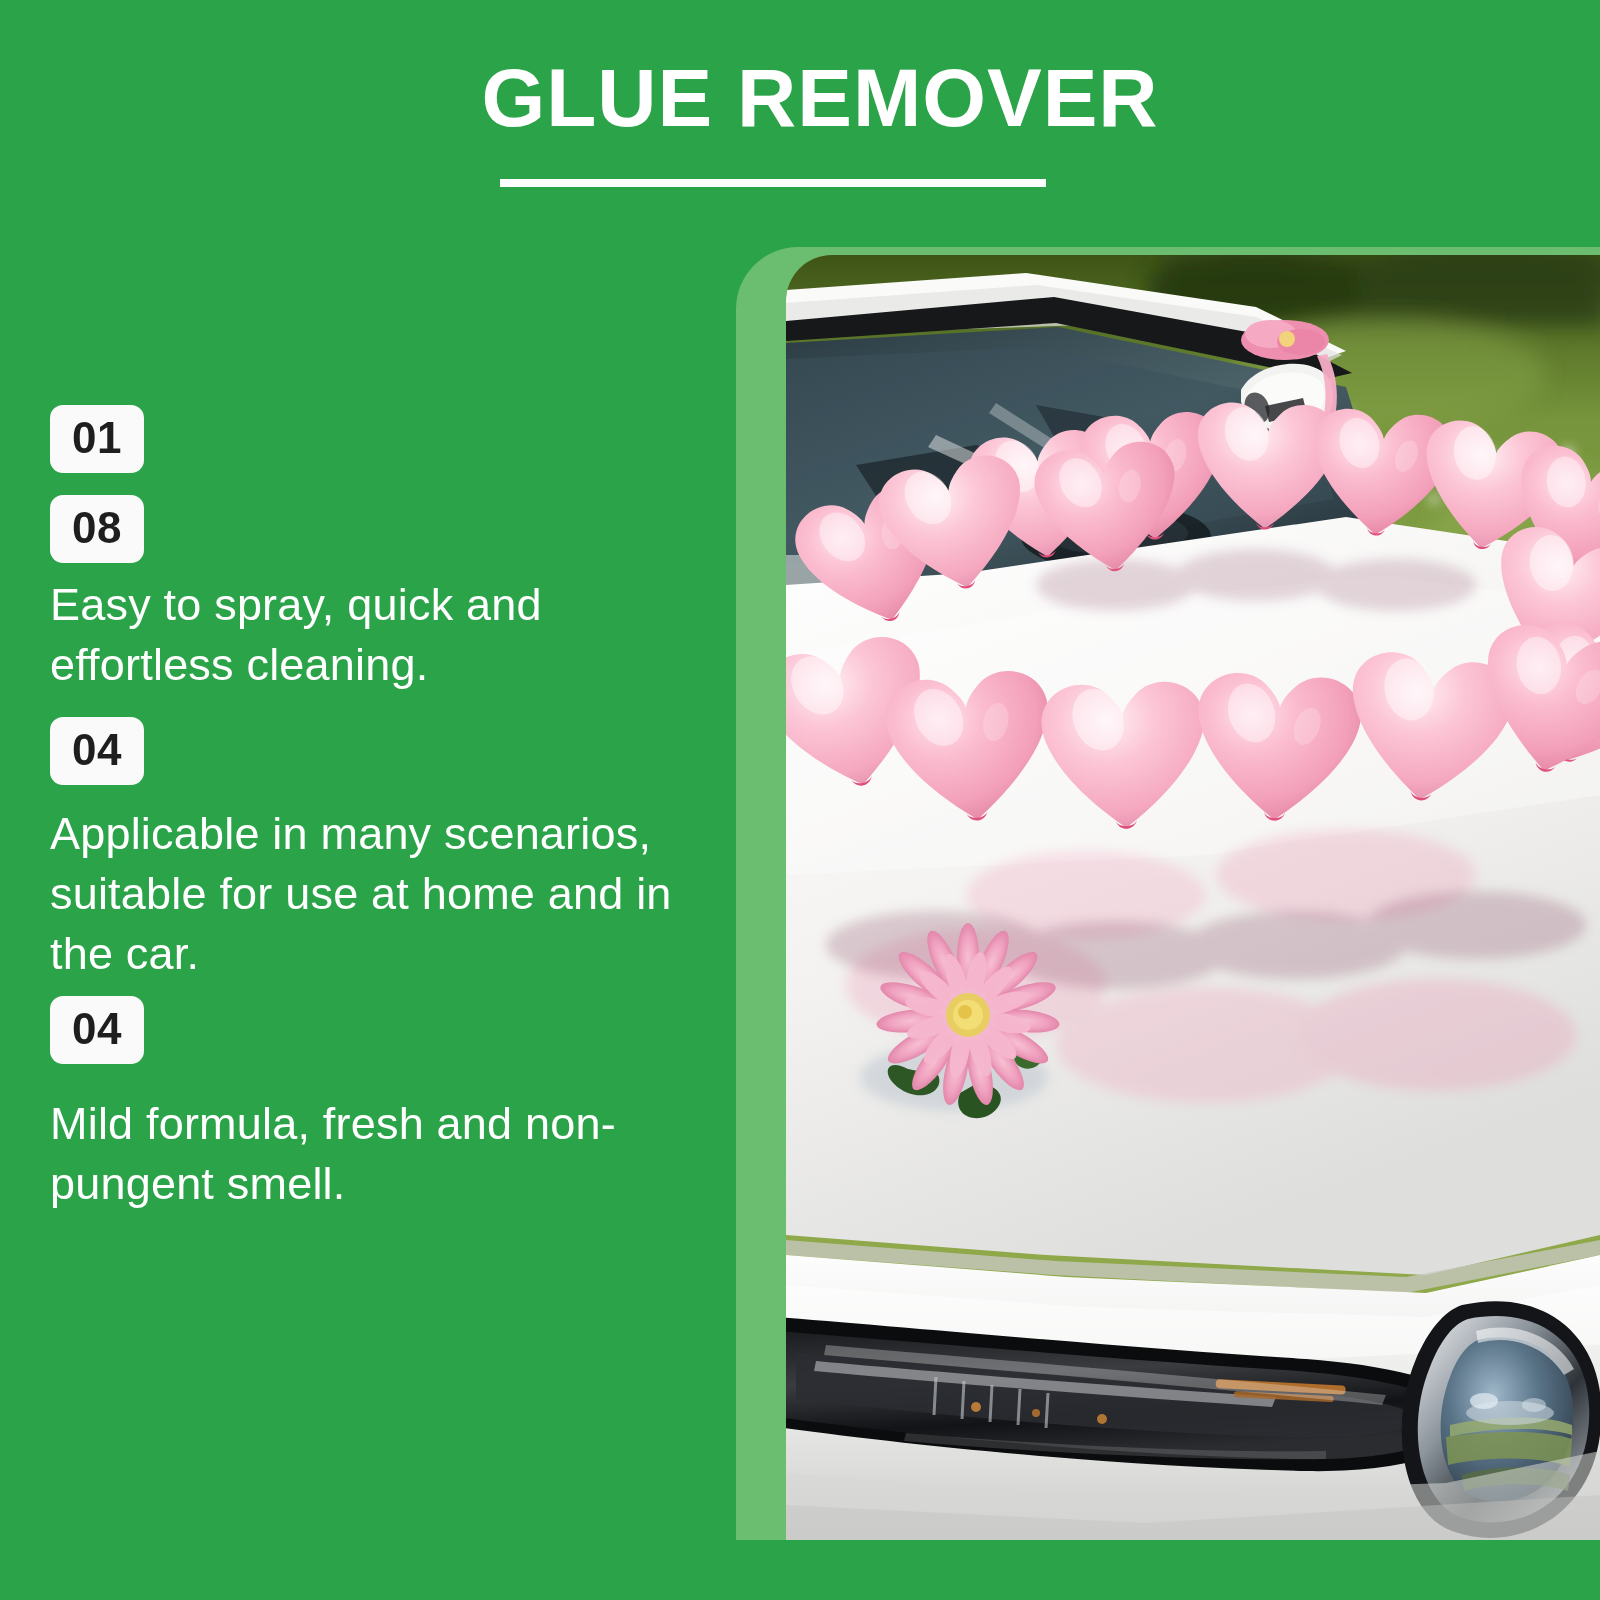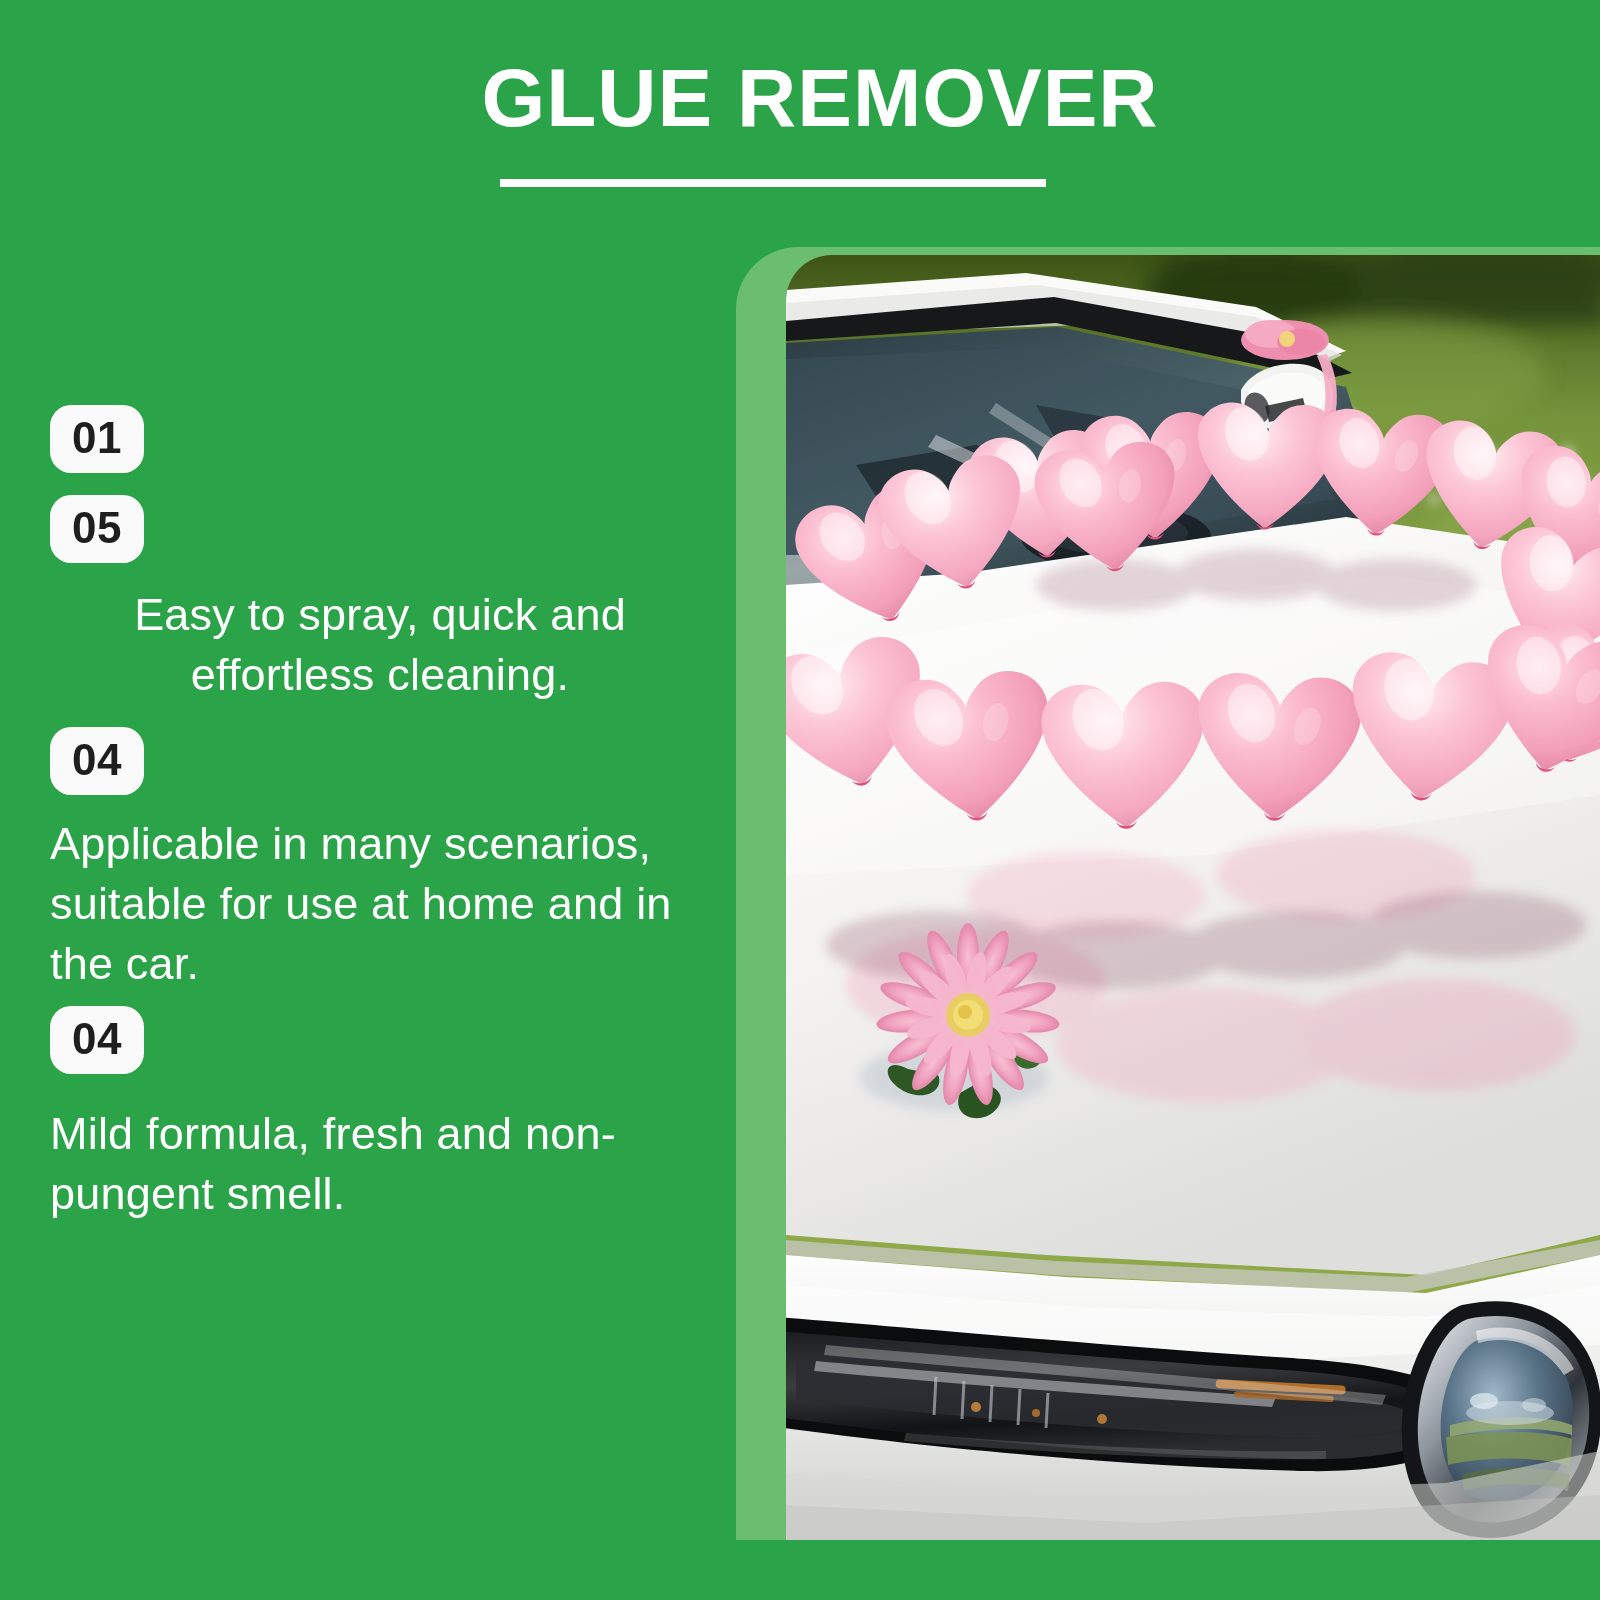--- a/index.html
+++ b/index.html
@@ -57,34 +57,34 @@
     margin-bottom: 12px;
   }
   .badge {
     display: inline-block;
     background: #FAFAFA;
     color: #1E1E1E;
     font-size: 44px;
     font-weight: bold;
     line-height: 1;
     padding: 11px 22px 13px 22px;
-    border-radius: 21px;
+    border-radius: 13px;
     letter-spacing: 0.5px;
   }
   .feature-text {
     color: #FFFFFF;
     font-size: 45px;
     line-height: 60px;
     font-weight: 300;
     margin-top: 8px;
     letter-spacing: 0.2px;
   }
   .f1 .feature-text { margin-top: 6px; }
   .f2 { margin-top: 22px; }
-  .f2 .feature-text { margin-top: 22px; text-align: center; }
+  .f2 .feature-text { margin-top: 12px; }
   .f3 { margin-top: 22px; }
   .f3 .feature-text { margin-top: 19px; }
   .f4 { }
   .f4 .feature-text { margin-top: 30px; }
 
   
   .photo-frame {
     position: absolute;
     left: 736px;
     top: 247px;
@@ -117,21 +117,21 @@
   <div class="title-rule"></div>
 </div>
 
 <div class="features">
 
   <div class="feature f1">
     <div class="badge">01</div>
   </div>
 
   <div class="feature f2">
-    <div class="badge">05</div>
+    <div class="badge">08</div>
     <div class="feature-text">Easy to spray, quick and effortless cleaning.</div>
   </div>
 
   <div class="feature f3">
     <div class="badge">04</div>
     <div class="feature-text">Applicable in many scenarios, suitable for use at home and in the car.</div>
   </div>
 
   <div class="feature f4">
     <div class="badge">04</div>

